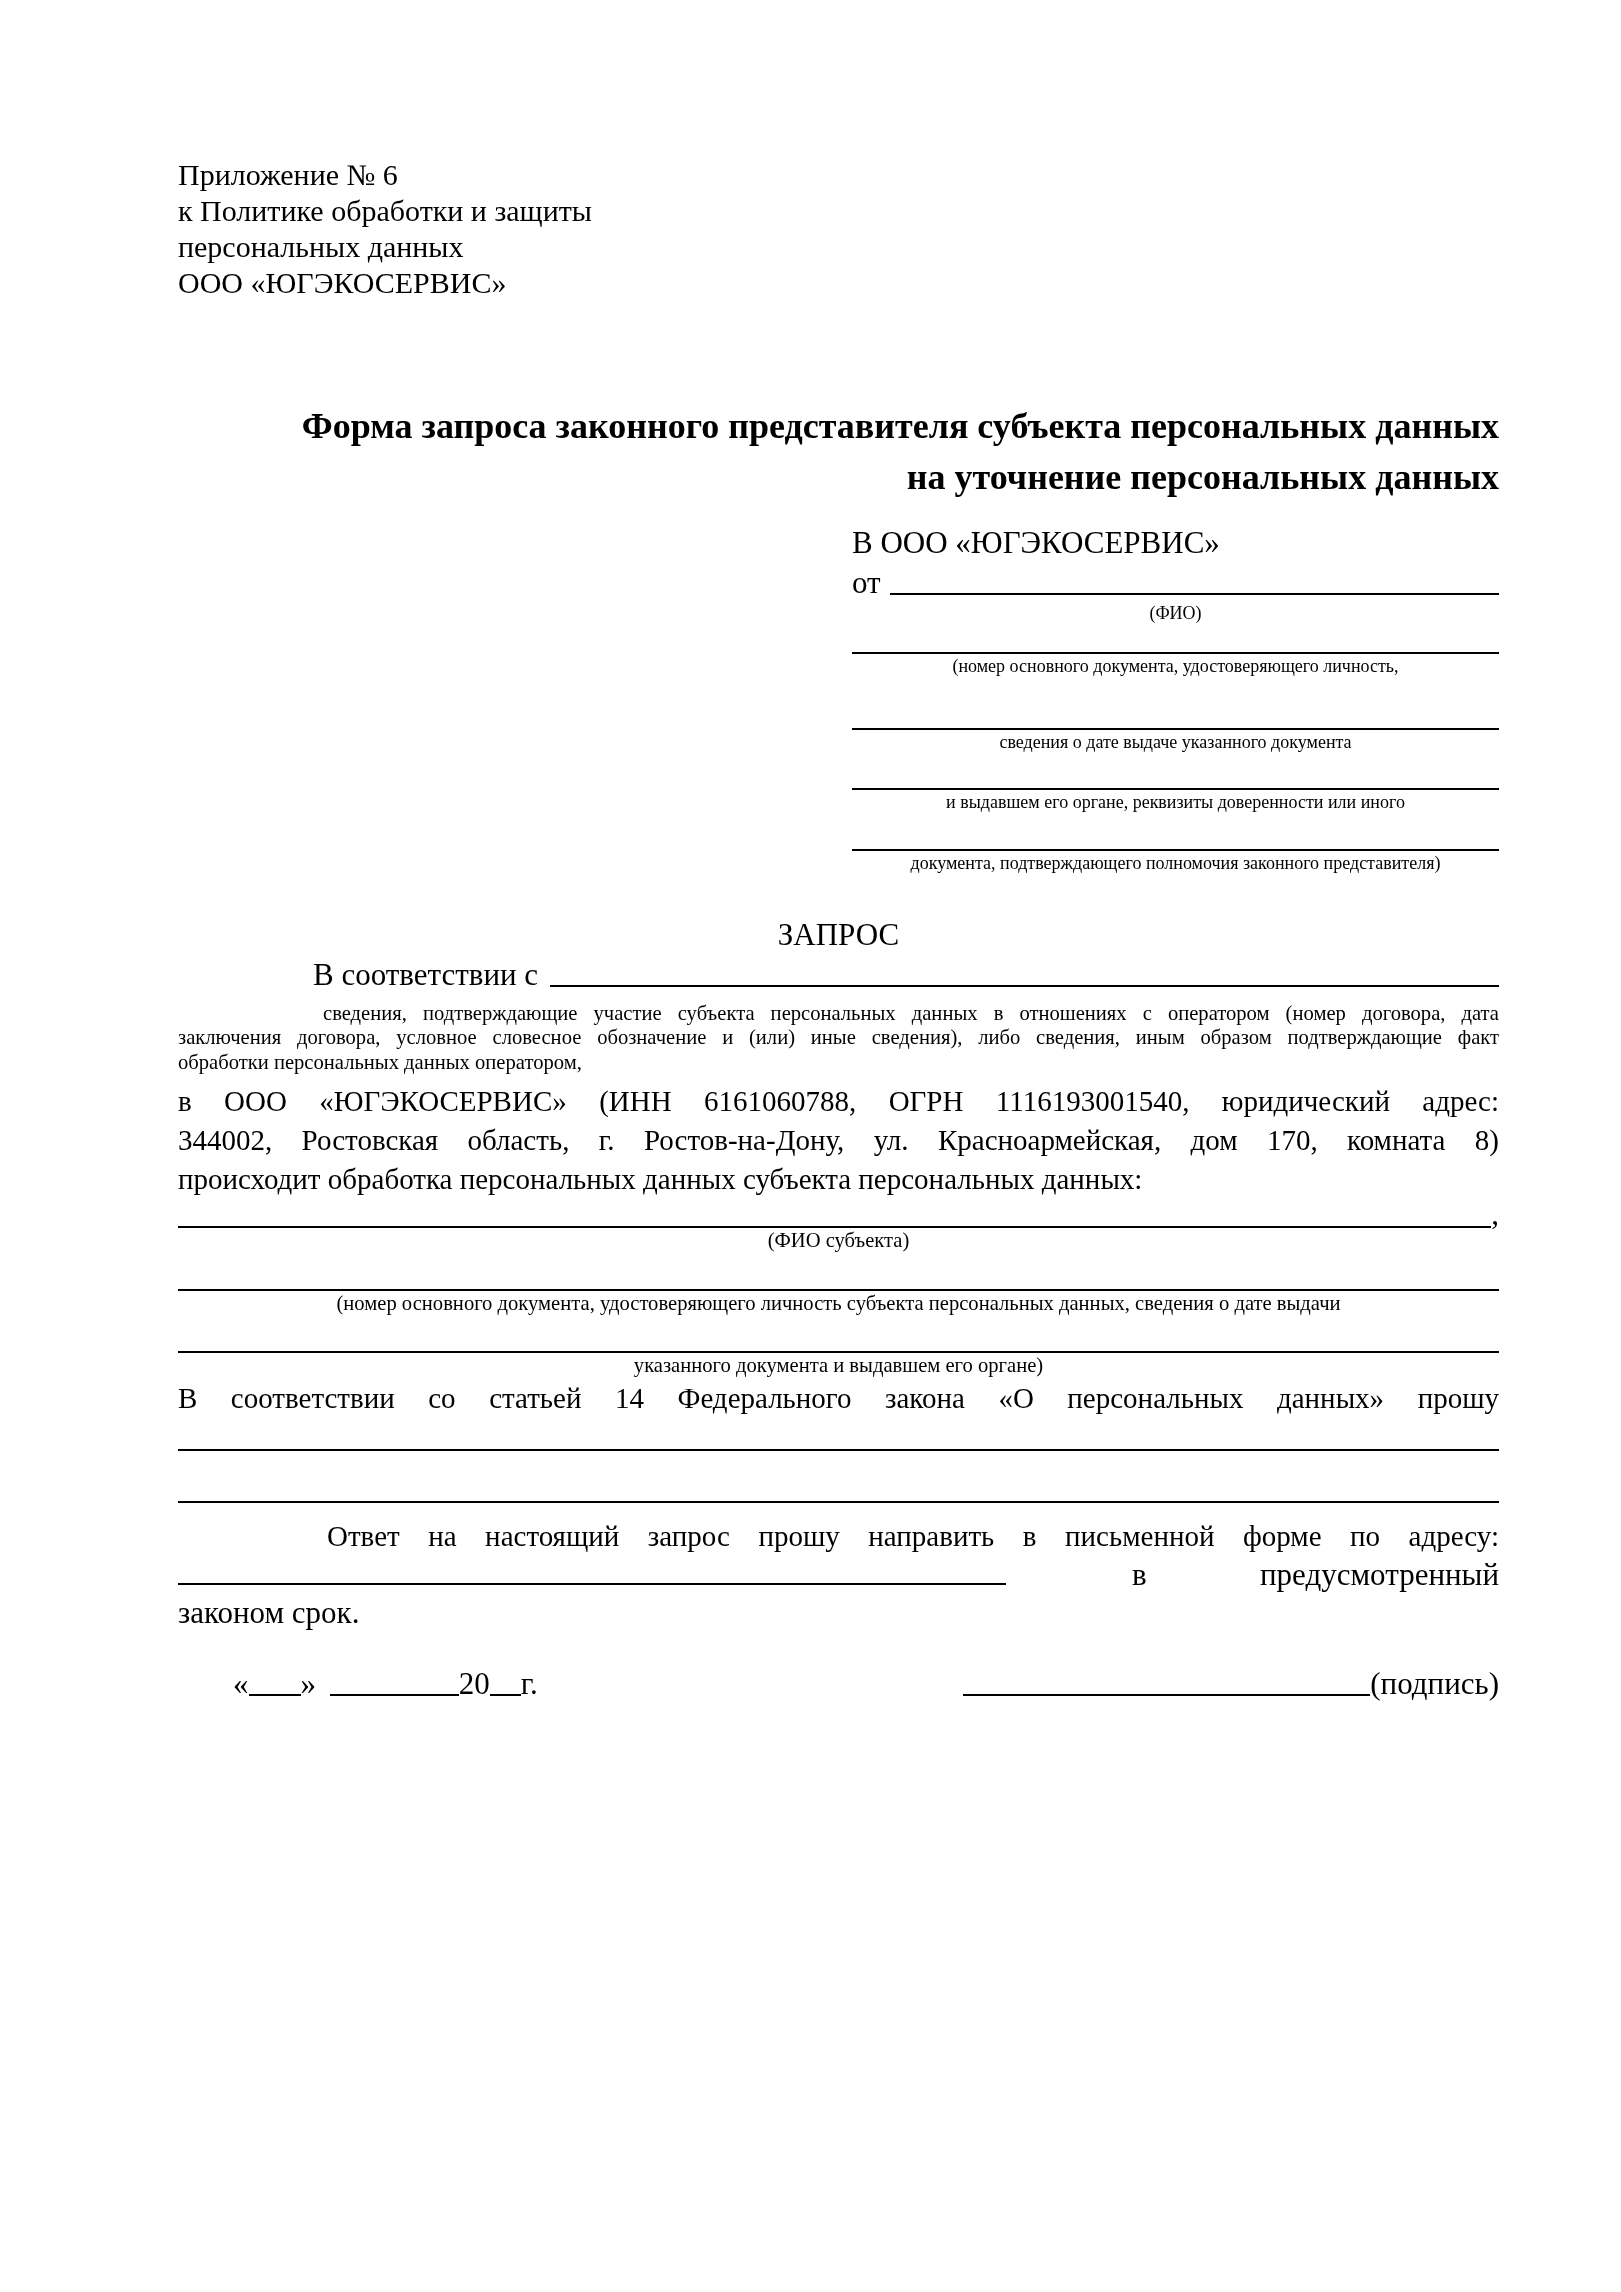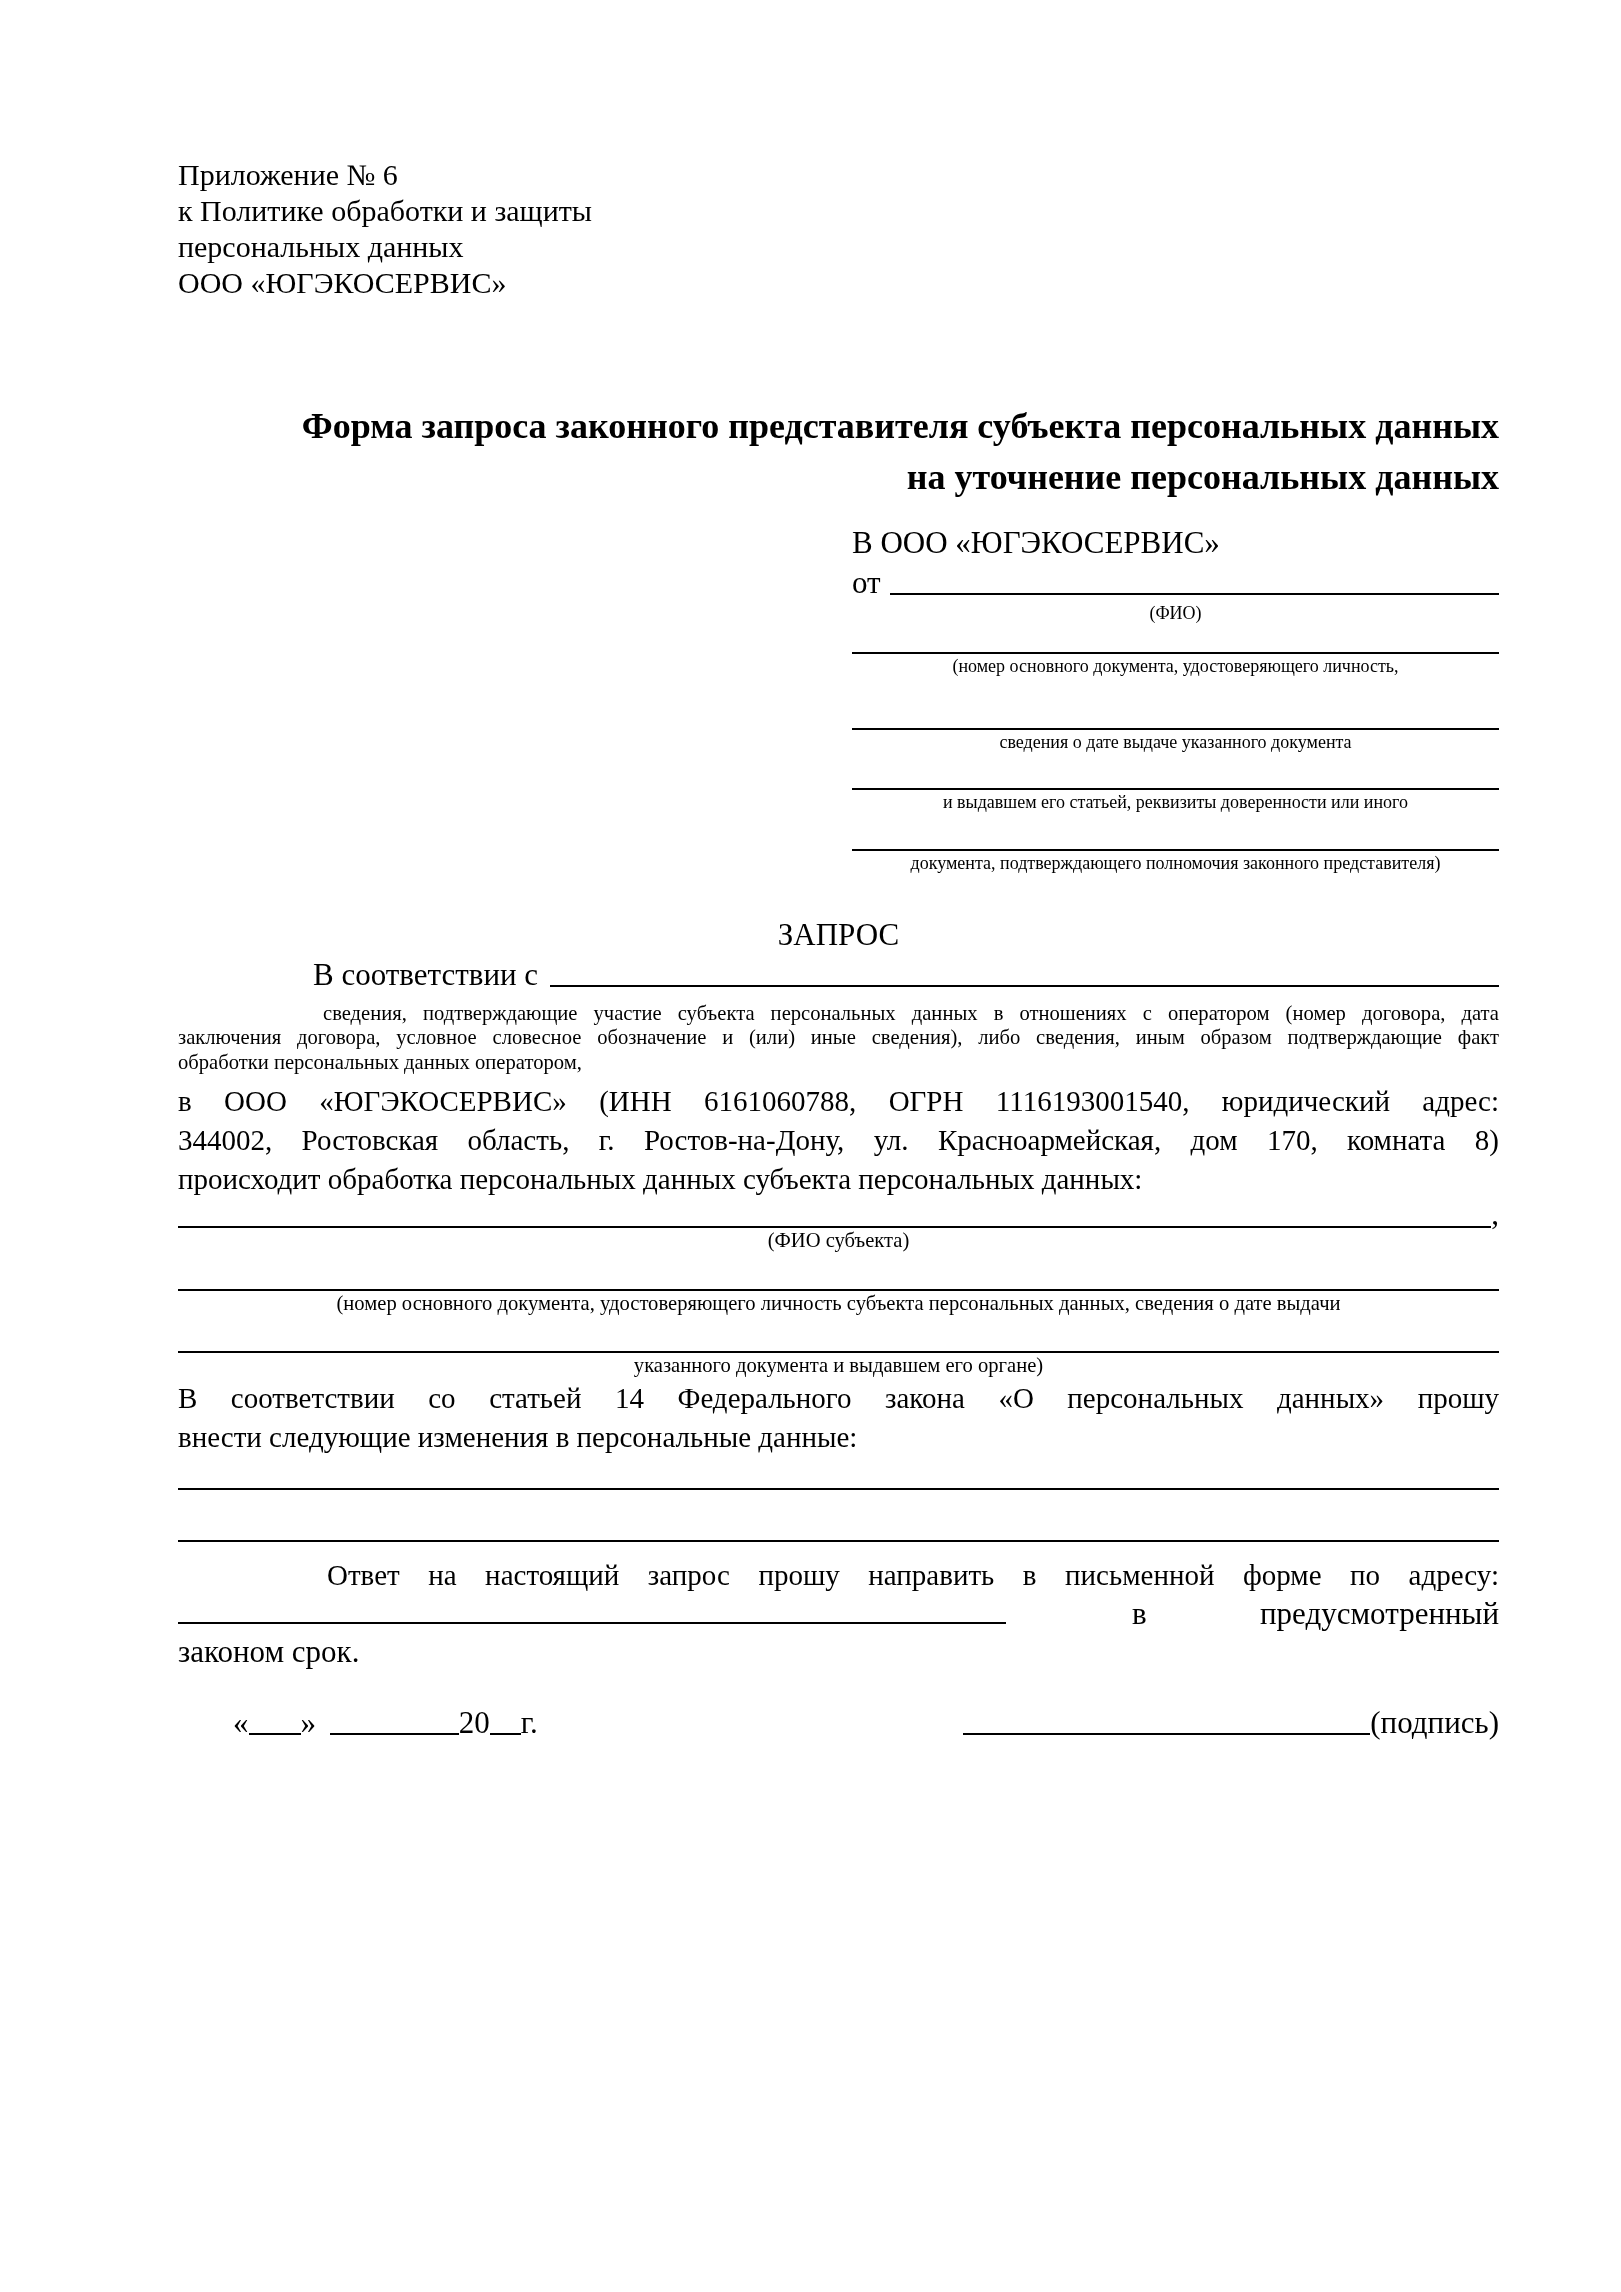--- a/index.html
+++ b/index.html
@@ -84,21 +84,21 @@
     </div>
     <div class="acap">(ФИО)</div>
 
     <div class="blank b1"></div>
     <div class="acap">(номер основного документа, удостоверяющего личность,</div>
 
     <div class="blank b2"></div>
     <div class="acap">сведения о дате выдаче указанного документа</div>
 
     <div class="blank b3"></div>
-    <div class="acap">и выдавшем его статьей, реквизиты доверенности или иного</div>
+    <div class="acap">и выдавшем его органе, реквизиты доверенности или иного</div>
 
     <div class="blank b4"></div>
     <div class="acap">документа, подтверждающего полномочия законного представителя)</div>
   </div>
 
   <div class="zapros">ЗАПРОС</div>
 
   <div class="intro-row">
     <span class="lbl">В соответствии с</span>
     <span class="fill-line intro-fill"></span>
@@ -123,21 +123,20 @@
   <div class="wcap">(ФИО субъекта)</div>
 
   <div class="blank-wide"></div>
   <div class="wcap">(номер основного документа, удостоверяющего личность субъекта персональных данных, сведения о дате выдачи</div>
 
   <div class="blank-wide"></div>
   <div class="wcap">указанного документа и выдавшем его органе)</div>
 
   <div class="par law-par">
     <div class="jl">В соответствии со статьей 14 Федерального закона «О персональных данных» прошу</div>
-    <div>внести следующие изменения в персональные данные:</div>
   </div>
 
   <div class="gapline-a"></div>
   <div class="gapline-b"></div>
 
   <div class="par reply-par">Ответ на настоящий запрос прошу направить в письменной форме по адресу:</div>
 
   <div class="addr2-row">
     <span class="addr2-line"></span>
     <span class="sp1"></span>

